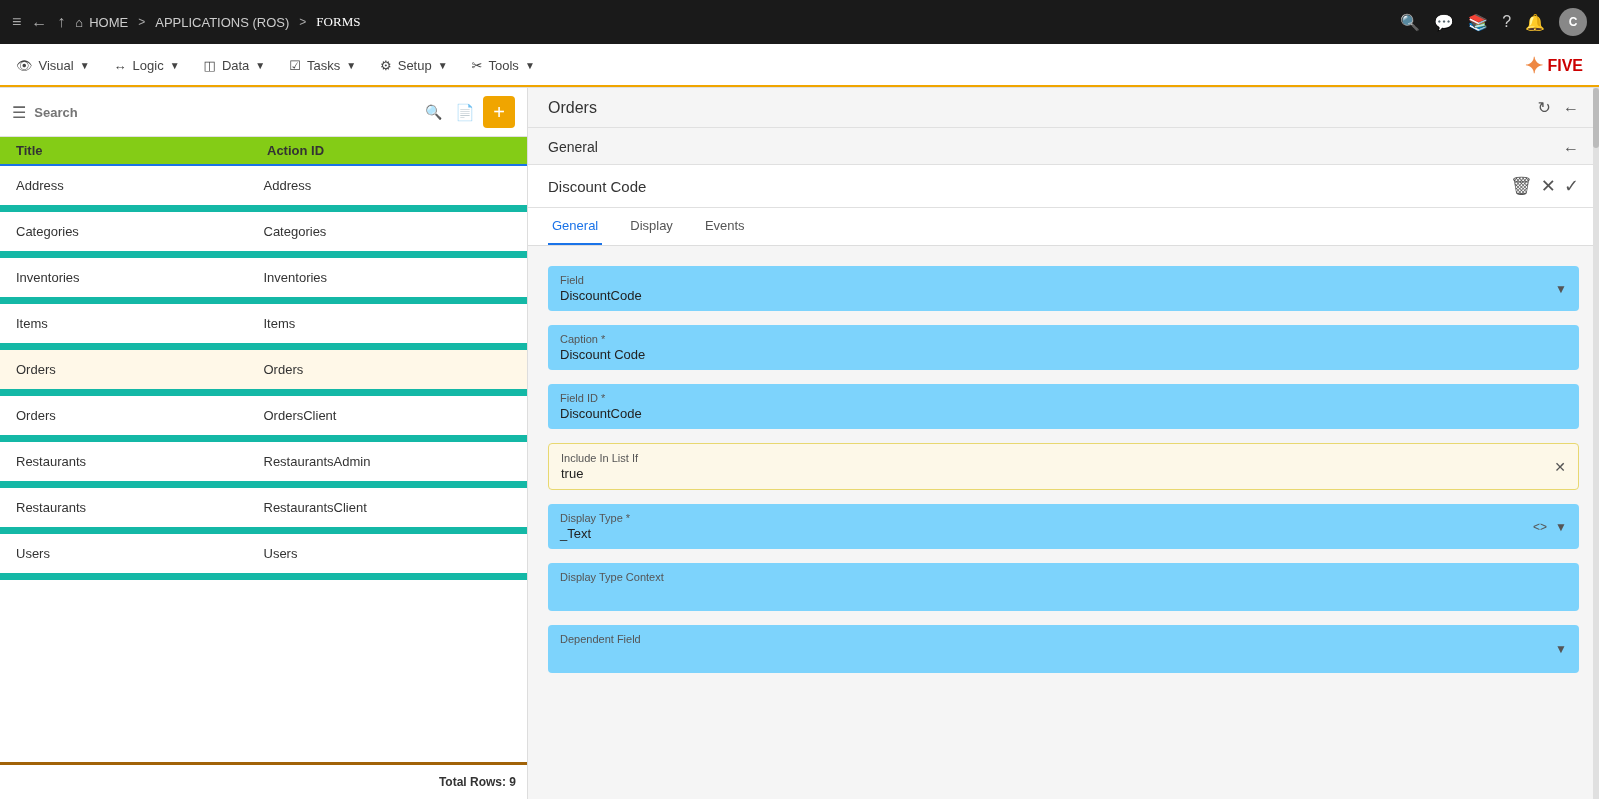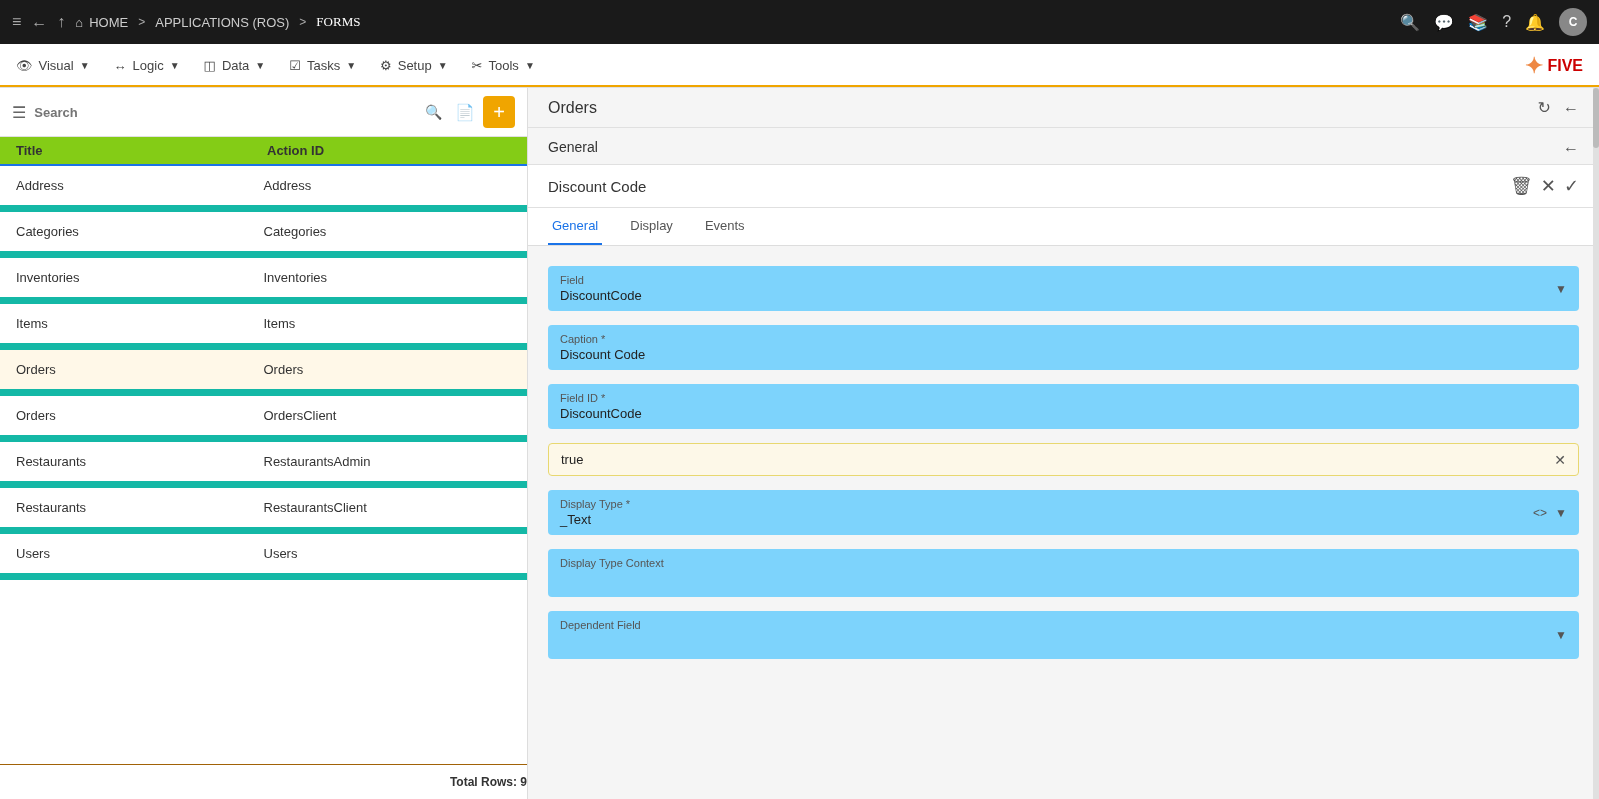--- a/index.html
+++ b/index.html
@@ -128,26 +128,26 @@
       display: flex;
       padding: 12px 16px;
       border-bottom: 7px solid #14b8a6;
       cursor: pointer;
     }
     .table-row.active { background: #fff8e8; }
     .table-row .col-title { flex: 1; color: #333; }
     .table-row .col-action { flex: 1; color: #333; }
 
     .table-footer {
-      padding: 10px 0;
+      padding: 10px 11px;
       text-align: right;
       font-weight: bold;
       font-size: 12px;
       color: #333;
-      border-top: 1px solid #a16207;
+      border-top: 3px solid #a16207;
     }
 
     
     .right-panel {
       flex: 1;
       background: #f5f5f5;
       display: flex;
       flex-direction: column;
       overflow: hidden;
     }
@@ -456,20 +456,21 @@
 
       <div class="form-field">
         <div class="field-wrapper">
           <div class="field-label">Field ID *</div>
           <input class="field-input" type="text" value="DiscountCode" style="">
         </div>
       </div>
 
       <div class="form-field">
         <div class="field-wrapper yellow-bg" style="padding-right:36px;">
+          <div class="field-label">Include In List If</div>
           <input class="field-input" type="text" style="background: transparent;" value="true">
           <span class="field-clear">✕</span>
         </div>
       </div>
 
       <div class="form-field">
         <div class="field-wrapper" style="padding-right:60px;">
           <div class="field-label">Display Type *</div>
           <div class="field-value">_Text</div>
           <div class="display-type-icons">&lt;&gt;</div>

